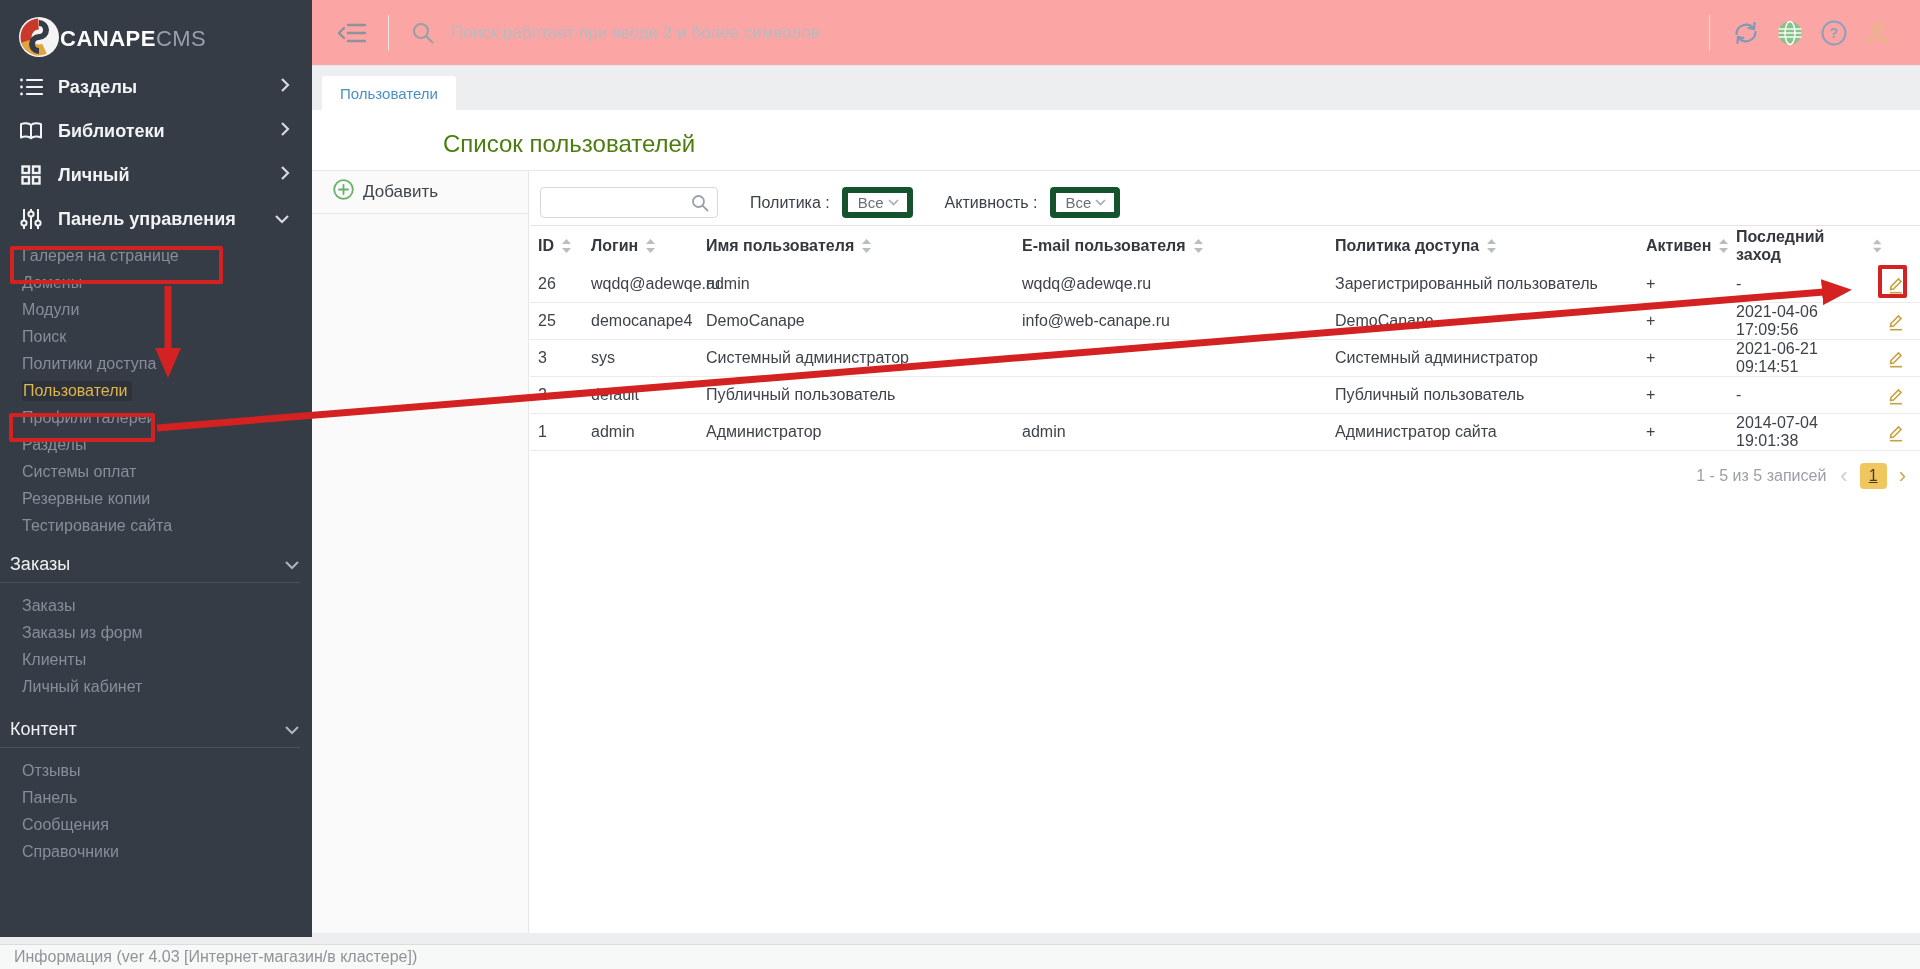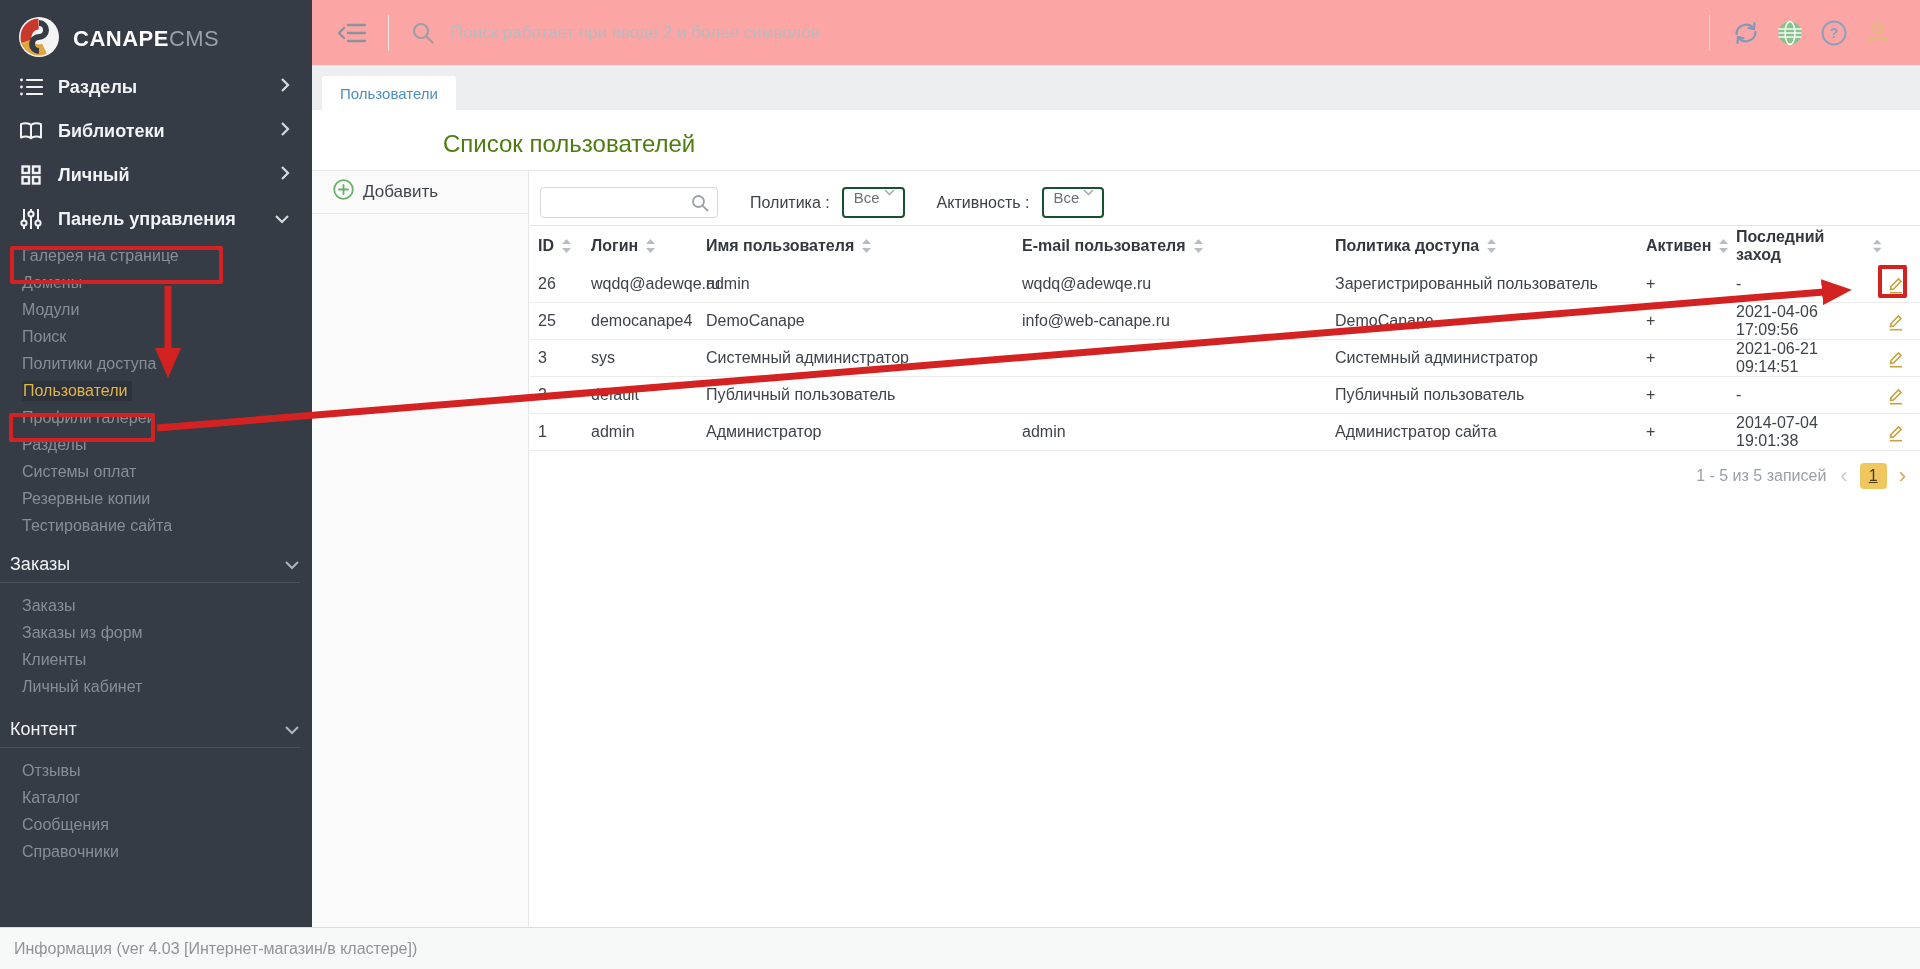--- a/index.html
+++ b/index.html
@@ -5,21 +5,21 @@
   * { margin:0; padding:0; box-sizing:border-box; }
   html,body { width:1920px; height:969px; }
   body {
     position:relative; overflow:hidden;
     background:#eceef0;
     font-family:"Liberation Sans","DejaVu Sans",sans-serif;
     color:#3e434a;
   }
   
   .sidebar { position:absolute; left:0; top:0; width:312px; height:937px; background:#363c46; overflow:hidden; z-index:2; }
-  .logo { display:flex; align-items:center; gap:13px; padding:13px 0 0 18px; height:65px; }
+  .logo { display:flex; align-items:center; padding:13px 0 0 18px; height:65px; }
   .logo-text { font-size:22px; font-weight:bold; color:#ffffff; letter-spacing:.5px; }
   .logo-text .cms { color:#9aa0ab; font-weight:normal; }
   .nav-item { display:flex; align-items:center; height:44px; padding-left:18px; position:relative; cursor:pointer; }
   .nav-item .nico { width:26px; margin-right:14px; display:flex; justify-content:center; align-items:center; }
   .nav-item .nlabel { font-size:18px; font-weight:bold; color:#f2f3f5; }
   .nav-chevron { position:absolute; right:22px; top:50%; transform:translateY(-50%); }
   .submenu { padding-top:1px; }
   .submenu-item { height:27px; line-height:27px; padding-left:22px; font-size:16px; color:#878e99; cursor:pointer; white-space:nowrap; }
   .submenu-item .hl { color:#dfb54d; background:#2d323b; padding:1px 5px 2px 1px; }
   .section-header { display:flex; align-items:center; justify-content:space-between; height:36px; margin:4px 12px 8px 0; padding-left:10px; border-bottom:1px solid #4a515c; font-size:18px; color:#eef0f2; cursor:pointer; }
@@ -43,36 +43,36 @@
   .content-divider { position:absolute; left:0; top:60px; width:100%; border-top:1px solid #e7e7e7; }
   .left-panel { position:absolute; left:0; top:61px; bottom:0; width:217px; background:#fafafa; border-right:1px solid #e7e7e7; }
   .add-row { height:43px; border-bottom:1px solid #e7e7e7; display:flex; align-items:center; gap:9px; padding-left:21px; font-size:17px; color:#3f444a; cursor:pointer; }
   .table-area { position:absolute; left:218px; top:61px; right:0; bottom:0; }
   
   .filter-bar { position:absolute; left:10px; top:16px; display:flex; align-items:center; height:31px; }
   .search-box { width:178px; height:31px; border:1px solid #d8d8d8; border-radius:4px; background:#fff; position:relative; }
   .search-box input { width:148px; height:100%; border:none; outline:none; background:transparent; padding-left:10px; font-size:15px; font-family:inherit; }
   .search-box .mag { position:absolute; right:8px; top:6px; }
   .flabel { font-size:16px; color:#3c4147; margin-left:32px; }
-  .fselect { margin-left:12px; height:31px; min-width:53px; padding:0 8px 0 10px; border:2px solid #14532d; border-radius:4px; background:#fff; display:flex; align-items:flex-start; gap:4px; font-size:15px; color:#6a6f75; cursor:pointer; }
+  .fselect { margin-left:12px; height:31px; min-width:53px; padding:0 8px 0 10px; border:6px solid #14532d; border-radius:4px; background:#fff; display:flex; align-items:center; gap:4px; font-size:15px; color:#6a6f75; cursor:pointer; }
   
   .tgrid { display:grid; grid-template-columns:53px 115px 316px 313px 311px 90px 145px 1fr; align-items:center; padding-left:8px; }
   .thead { position:absolute; left:0; right:0; top:54px; height:41px; border-top:1px solid #e3e3e3; font-size:16px; font-weight:bold; color:#34383e; }
   .th-cell { display:flex; align-items:center; gap:8px; }
   .tbody { position:absolute; left:0; right:0; top:95px; }
   .trow { height:37px; border-bottom:1px solid #ececec; font-size:16px; color:#3e434a; }
   .pencil-cell { justify-self:end; margin-right:14px; display:flex; cursor:pointer; }
   
   .pagination { position:absolute; top:292px; right:14px; display:flex; align-items:center; }
   .pg-summary { font-size:16px; color:#9aa0a6; margin-right:14px; }
   .pg-prev { font-size:22px; color:#c9ccd0; margin-right:12px; cursor:pointer; }
   .pg-page { width:27px; height:26px; background:#f0c75f; border-radius:4px; display:flex; align-items:center; justify-content:center; font-size:16px; color:#4a3c12; text-decoration:underline; cursor:pointer; }
   .pg-next { font-size:22px; color:#d2a945; margin-left:12px; cursor:pointer; }
   
-  .statusbar { position:absolute; left:0; bottom:0; width:100%; height:42px; background:#f7f8f8; border-top:1px solid #dcdcdc; display:flex; align-items:center; padding-left:14px; font-size:16px; color:#8f9499; z-index:4; }
+  .statusbar { position:absolute; left:0; bottom:0; width:100%; height:25px; background:#f7f8f8; border-top:1px solid #dcdcdc; display:flex; align-items:center; padding-left:14px; font-size:16px; color:#8f9499; z-index:4; }
   
   .red-box { position:absolute; border:4px solid #d42121; border-radius:2px; z-index:40; pointer-events:none; }
   .red-box-1 { left:10px; top:246px; width:213px; height:38px; }
   .red-box-2 { left:9px;  top:413px; width:146px; height:29px; }
   .red-box-3 { left:1878px; top:265px; width:29px; height:33px; }
   .annotations { position:absolute; left:0; top:0; z-index:39; pointer-events:none; }
 </style>
 </head>
 <body>
 
@@ -180,21 +180,21 @@
   </div>
 
   <div class="section-header sec-content">
     <span>Контент</span>
     <span><svg width="16" height="10" viewBox="0 0 16 10">
           <polyline points="2,2 8,8 14,2" fill="none" stroke="#aeb4bc" stroke-width="2"></polyline>
         </svg></span>
   </div>
   <div class="submenu">
     <div class="submenu-item">Отзывы</div>
-    <div class="submenu-item">Каталог</div>
+    <div class="submenu-item">Панель</div>
     <div class="submenu-item">Сообщения</div>
     <div class="submenu-item">Справочники</div>
   </div>
 </div>
 
 <div class="topbar">
   <span class="tb-toggle">
     <svg width="28" height="26" viewBox="0 0 28 26" stroke="#8d939a" stroke-width="2.4" fill="none" stroke-linecap="round">
       <line x1="10" y1="5" x2="27" y2="5"></line>
         <line x1="10" y1="13" x2="27" y2="13"></line>

